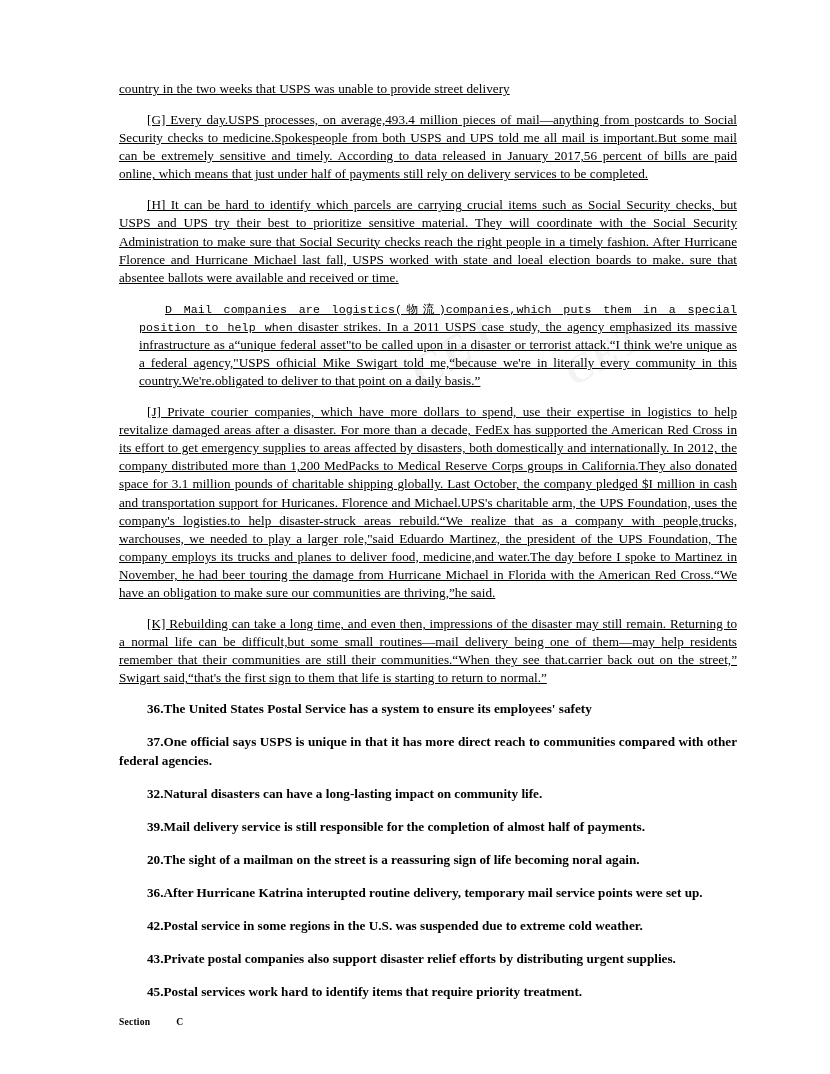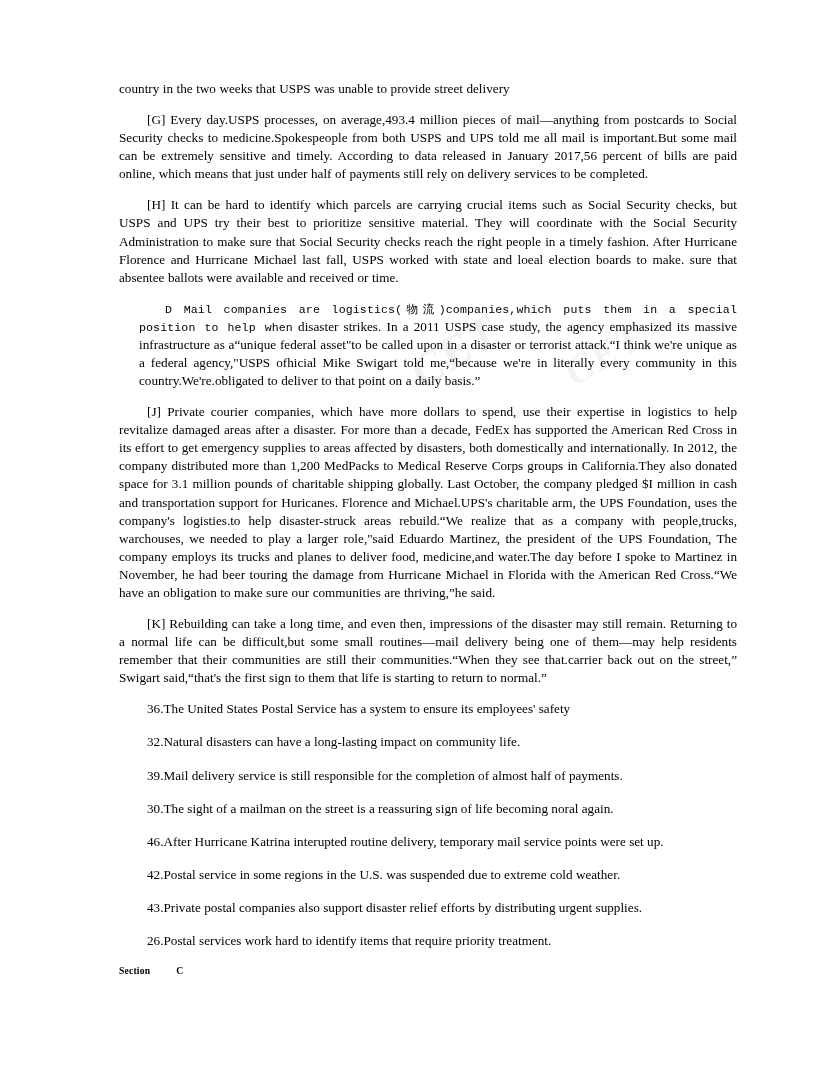--- a/index.html
+++ b/index.html
@@ -63,20 +63,21 @@
     pointer-events: none;
     user-select: none;
   }
   p.para {
     margin: 0 0 13px 0;
     font-size: 13.2px;
     line-height: 1.37;
     text-align: justify;
     text-indent: 28px;
     word-spacing: 0.2px;
+    text-decoration: underline;
   }
   p.para.noindent {
     text-indent: 0;
   }
   p.para.mono-lead {
     text-indent: 0;
     margin-left: 20px;
   }
   .monoline {
     font-family: "Liberation Mono", "DejaVu Sans Mono", monospace;
@@ -86,20 +87,21 @@
   .monoline .lead-space {
     display: inline-block;
     width: 26px;
   }
   p.qitem {
     margin: 0 0 15px 0;
     font-size: 13.2px;
     line-height: 1.37;
     text-align: justify;
     text-indent: 28px;
+    font-weight: bold;
   }
   .section-label {
     margin-top: 8px;
     margin-bottom: 16px;
     font-size: 9.6px;
     font-weight: bold;
     font-family: "Liberation Serif", serif;
     letter-spacing: 0.2px;
   }
   .section-label .sec-letter {
@@ -126,26 +128,27 @@
     <p class="para mono-lead">
       <span class="monoline"><span class="lead-space"></span><span>D Mail companies are  logistics(物流)companies,which puts them  in a special position to help when</span></span>
       <span>disaster strikes. In a 2011 USPS case study, the agency emphasized its massive infrastructure as a“unique federal asset"to be called upon in a disaster or terrorist attack.“I think we're unique as a federal agency,"USPS ofhicial Mike Swigart told me,“because we're in literally every community in this country.We're.obligated to deliver to that point on a daily basis.”</span>
     </p>
 
     <p class="para">[J] Private courier companies, which have more dollars to spend, use their expertise in logistics to help revitalize damaged areas after a disaster. For more than a decade, FedEx has supported the American Red Cross in its effort to get emergency supplies to areas affected by disasters, both domestically and internationally. In 2012, the company distributed more than 1,200 MedPacks to Medical Reserve Corps groups in California.They also donated space for 3.1 million pounds of charitable shipping globally. Last October, the company pledged $I million in cash and transportation support for Huricanes. Florence and Michael.UPS's charitable arm, the UPS Foundation, uses the company's logisties.to help disaster-struck areas rebuild.“We realize that as a company with people,trucks, warchouses, we needed to play a larger role,"said Eduardo Martinez, the president of the UPS Foundation, The company employs its trucks and planes to deliver food, medicine,and water.The day before I spoke to Martinez in November, he had beer touring the damage from Hurricane Michael in Florida with the American Red Cross.“We have an obligation to make sure our communities are thriving,”he said.</p>
 
     <p class="para">[K] Rebuilding can take a long time, and even then, impressions of the disaster may still remain. Returning to a normal life can be difficult,but some small routines—mail delivery being one of them—may help residents remember that their communities are still their communities.“When they see that.carrier back out on the street,” Swigart said,“that's the first sign to them that life is starting to return to normal.”</p>
 
     <p class="qitem">36.The United States Postal Service has a system to ensure its employees' safety</p>
+    <p class="qitem">37.One official says USPS is unique in that it has more direct reach to communities compared with other federal agencies.</p>
     <p class="qitem">32.Natural disasters can have a long-lasting impact on community life.</p>
     <p class="qitem">39.Mail delivery service is still responsible for the completion of almost half of payments.</p>
-    <p class="qitem">30.The sight of a mailman on the street is a reassuring sign of life becoming noral again.</p>
-    <p class="qitem">46.After Hurricane Katrina interupted routine delivery, temporary mail service points were set up.</p>
+    <p class="qitem">20.The sight of a mailman on the street is a reassuring sign of life becoming noral again.</p>
+    <p class="qitem">36.After Hurricane Katrina interupted routine delivery, temporary mail service points were set up.</p>
     <p class="qitem">42.Postal service in some regions in the U.S. was suspended due to extreme cold weather.</p>
     <p class="qitem">43.Private postal companies also support disaster relief efforts by distributing urgent supplies.</p>
-    <p class="qitem">26.Postal services work hard to identify items that require priority treatment.</p>
+    <p class="qitem">45.Postal services work hard to identify items that require priority treatment.</p>
 
     <div class="section-label">
       <span>Section</span><span class="sec-letter">C</span>
     </div>
 
   </div>
 </div>
 
 </body></html>

